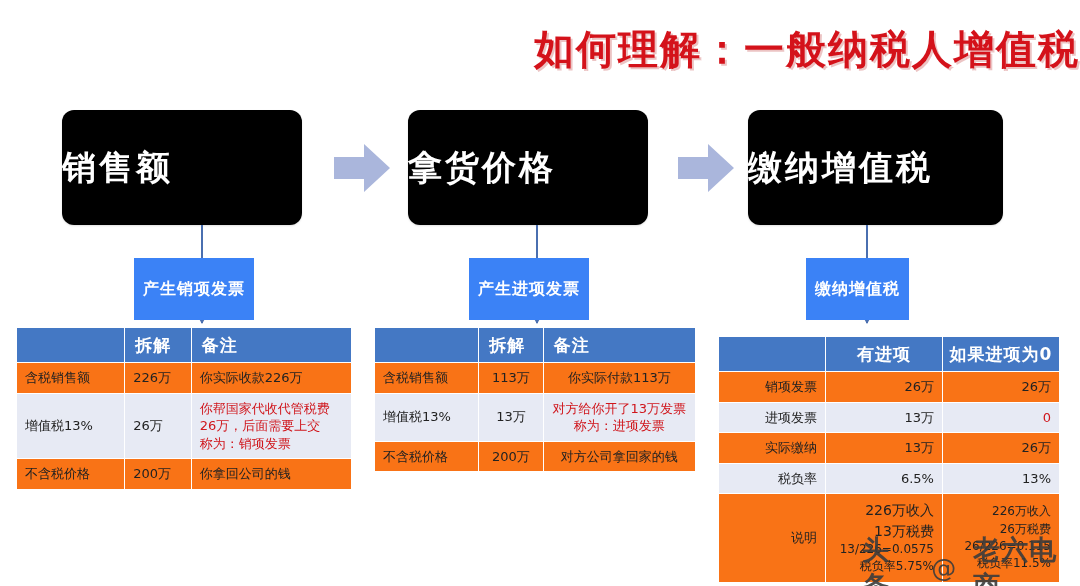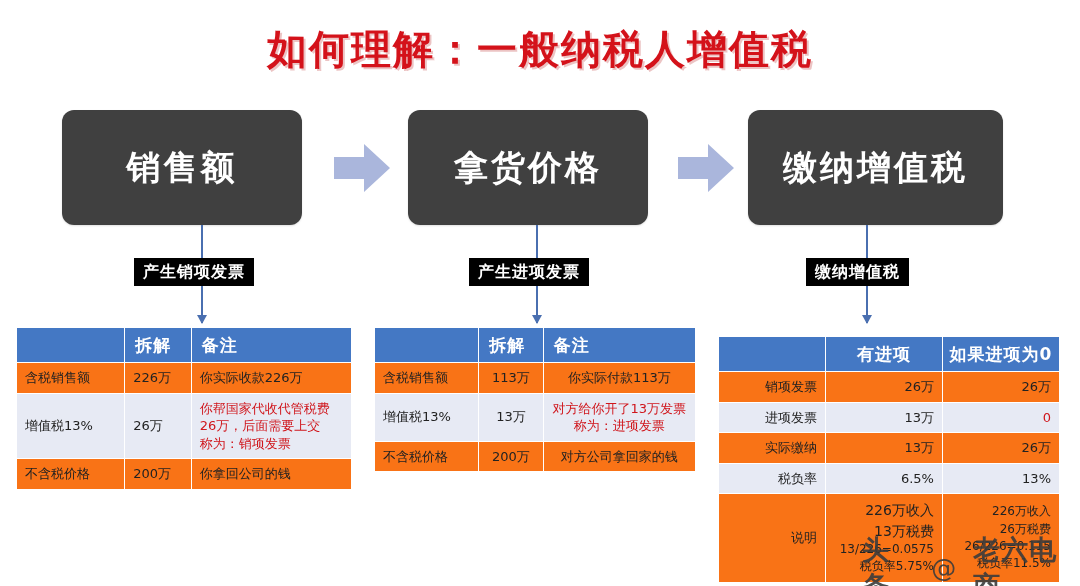--- a/index.html
+++ b/index.html
@@ -15,43 +15,43 @@
     font-family: "Liberation Sans", "DejaVu Sans", sans-serif;
     color: #222;
   }
 
   
   #page-title {
     position: absolute;
     left: 0;
     top: 22px;
     width: 1080px;
-    text-align: center;
+    text-align: right;
     font-size: 40px;
     font-weight: bold;
     letter-spacing: 2px;
     color: #d4121a;
     text-shadow: 2px 2px 0 rgba(180,20,20,0.25);
     font-family: "DejaVu Sans", "Liberation Sans", sans-serif;
   }
 
   
   .flow-box {
     position: absolute;
     top: 110px;
     height: 115px;
     border-radius: 12px;
-    background: #404040;
+    background: #000000;
     color: #ffffff;
     font-size: 34px;
     font-weight: bold;
     letter-spacing: 3px;
     display: flex;
     align-items: center;
-    justify-content: center;
+    justify-content: flex-start;
     box-shadow: 0 1px 2px rgba(0,0,0,0.12);
     font-family: "DejaVu Sans", "Liberation Sans", sans-serif;
   }
   #flow-box-0 { left: 62px;  width: 240px; }
   #flow-box-1 { left: 408px; width: 240px; }
   #flow-box-2 { left: 748px; width: 255px; }
 
   .flow-arrow {
     position: absolute;
     top: 142px;
@@ -82,30 +82,30 @@
     border-top: 9px solid #4a6fb0;
     top: 315px;
   }
   #connector-head-0 { left: 197px; }
   #connector-head-1 { left: 532px; }
   #connector-head-2 { left: 862px; }
 
   .red-label {
     position: absolute;
     top: 258px;
-    height: 28px;
-    background: #000000;
+    height: 36px;
+    background: #3b82f6;
     color: #ffffff;
     font-size: 16px;
     font-weight: bold;
     letter-spacing: 1px;
     display: flex;
     align-items: center;
     justify-content: center;
-    padding: 0 9px;
+    padding: 13px 9px;
     font-family: "DejaVu Sans", "Liberation Sans", sans-serif;
   }
   #red-label-0 { left: 134px; }
   #red-label-1 { left: 469px; }
   #red-label-2 { left: 806px; }
 
   
   .data-table {
     position: absolute;
     border-collapse: collapse;

